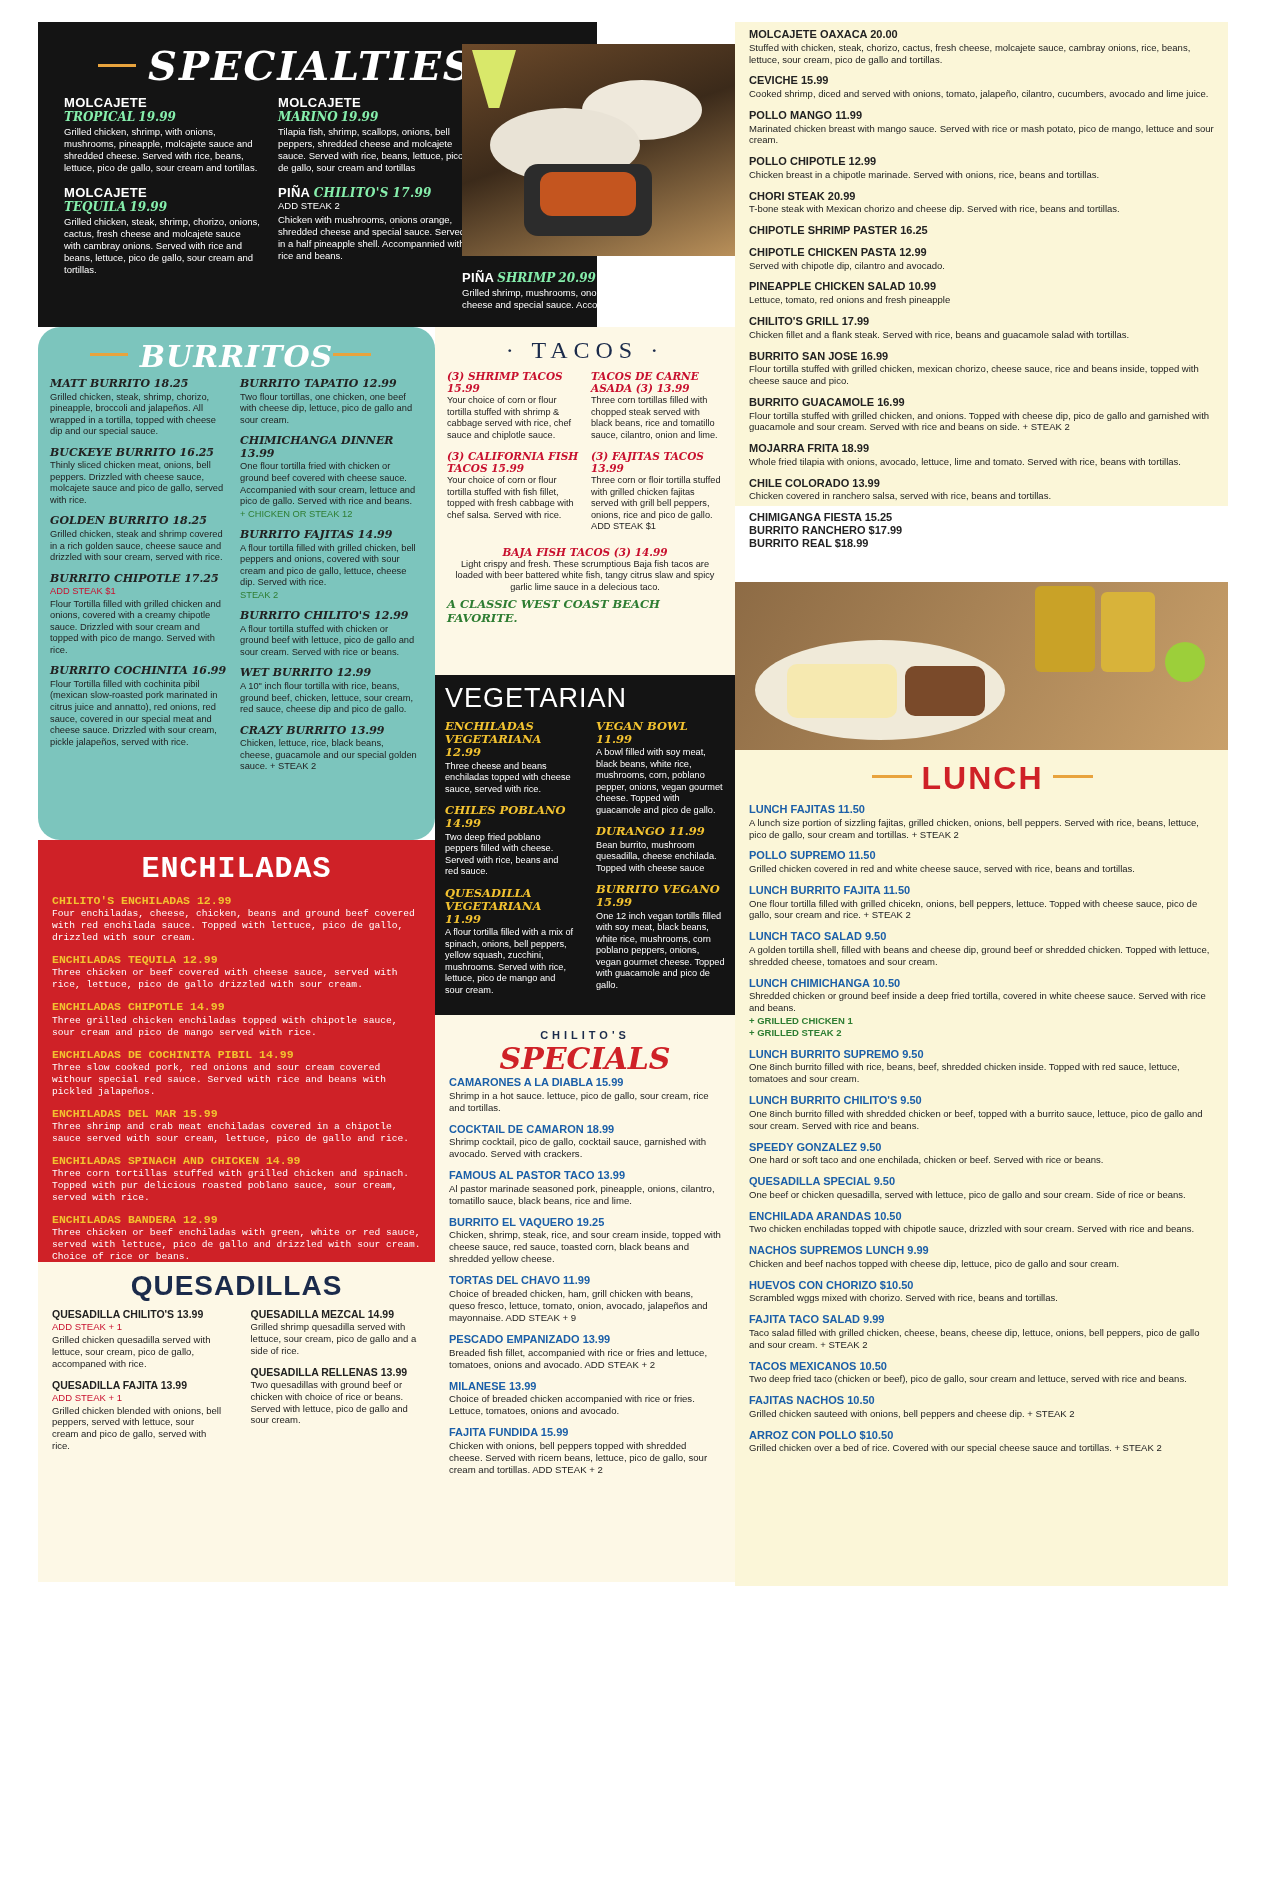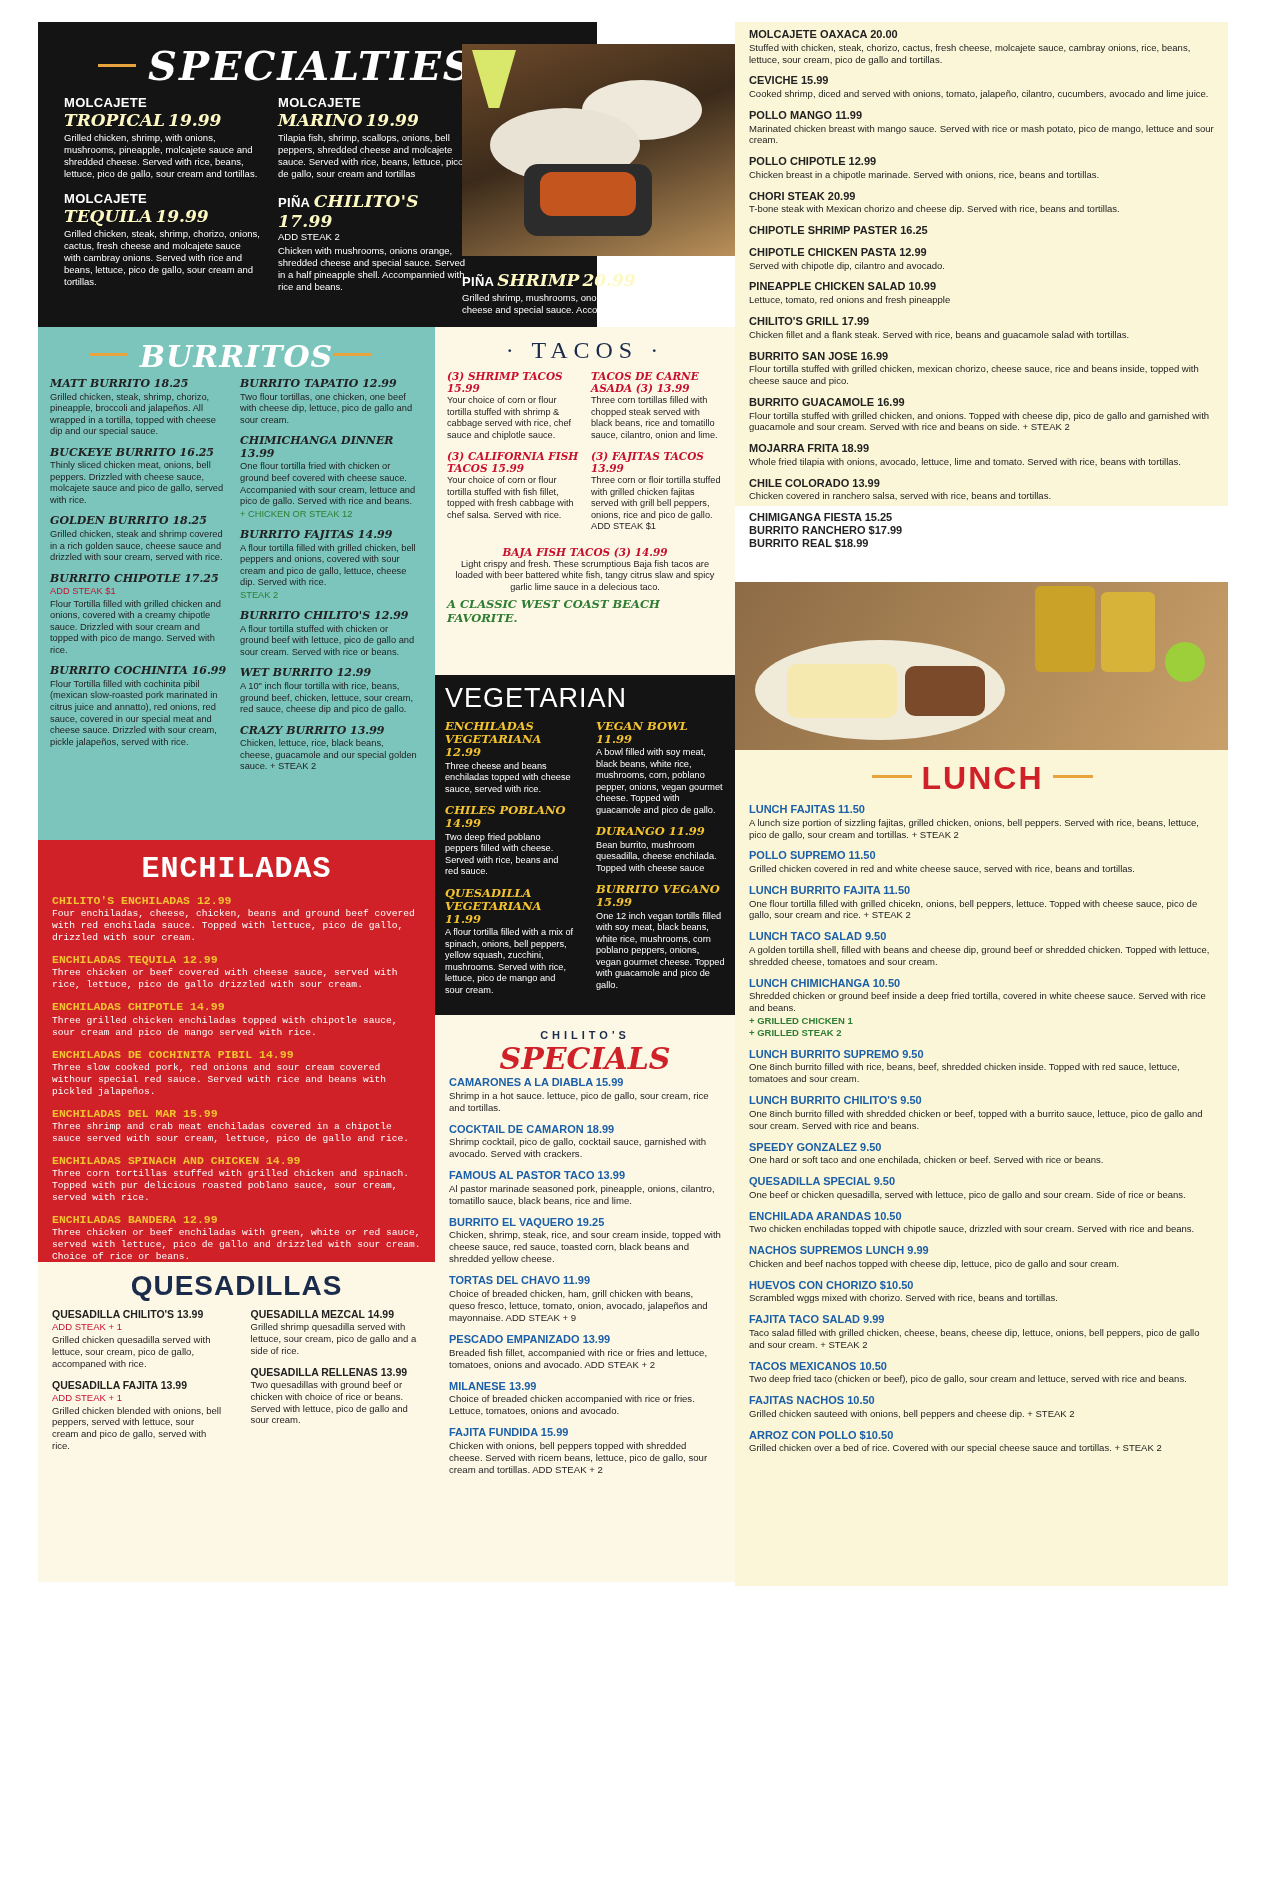--- a/index.html
+++ b/index.html
@@ -38,41 +38,41 @@
   #spec-title {
     color:#fff; font-size:40px; text-align:left;
     padding:20px 0 0 60px;
     font-family:"DejaVu Serif", serif; font-style:italic; font-weight:bold;
     letter-spacing:2px;
   }
   .title-rule { display:inline-block; width:38px; height:3px; background:#e8a33d; vertical-align:middle; margin:0 12px 10px 0;}
   #spec-cols { display:flex; padding:6px 12px 0 26px; gap:18px; }
   #spec-cols .col { width:196px; }
   .spec-name { font-weight:bold; font-size:13px; color:#fff; letter-spacing:.3px; }
-  .spec-sub { font-family:"DejaVu Serif", serif; font-style:italic; font-weight:bold; font-size:17px; color:#fef9c3; }
+  .spec-sub { font-family:"DejaVu Serif", serif; font-style:italic; font-weight:bold; font-size:12px; color:#86efac; }
   .spec-desc { font-size:9.5px; line-height:1.28; color:#fff; margin:2px 0 10px; }
   .spec-img { position:absolute; left:424px; top:22px; width:273px; height:212px;
     background:linear-gradient(160deg,#6d4a2a 0%, #3b2a1a 45%, #b9905a 100%); overflow:hidden;}
   .spec-img .plate{position:absolute;left:28px;top:64px;width:150px;height:74px;border-radius:50%;background:#e9e3d6;}
   .spec-img .plate2{position:absolute;left:120px;top:36px;width:120px;height:60px;border-radius:50%;background:#efe9dc;}
   .spec-img .bowl{position:absolute;left:62px;top:120px;width:128px;height:72px;border-radius:14px;background:#2c2c2c;}
   .spec-img .food{position:absolute;left:78px;top:128px;width:96px;height:44px;border-radius:12px;background:#c4551f;}
   .spec-img .drink{position:absolute;left:10px;top:6px;width:44px;height:58px;background:#d9e86a;clip-path:polygon(0 0,100% 0,62% 100%,38% 100%);}
   .pina-shrimp { position:absolute; left:424px; top:248px; width:280px; }
 
   
   #rightcol {
     left:735px; top:22px; width:493px; height:484px;
     background:#fbf6d8; padding:6px 10px 0 14px;
   }
   #rightcol .dname { font-size:11px; }
   #rightcol .ddesc { font-size:9.5px; }
 
   
-  #burritos { left:38px; top:327px; width:397px; height:513px; background:#7cc5bd; }
+  #burritos { left:38px; top:327px; width:397px; height:513px; background:#7cc5bd;border-radius:22px; }
   #burritos .hdr { font-size:30px; color:#fff; padding:12px 0 4px 0; text-align:center; }
   .bur-cols { display:flex; gap:12px; padding:0 12px; }
   .bur-cols .col { width:178px; }
   #burritos .dname { font-size:11px; }
   #burritos .ddesc { font-size:9.3px; line-height:1.24; }
   .it-name { font-family:"DejaVu Serif", serif; font-style:italic; font-weight:bold; }
 
   
   #tacos { left:435px; top:327px; width:300px; height:348px; background:#fdf8e6; padding:10px 12px; }
   #tacos .hdr { text-align:center; font-size:24px; letter-spacing:6px; color:#1b2b4b; font-family:"Liberation Serif", serif; }

